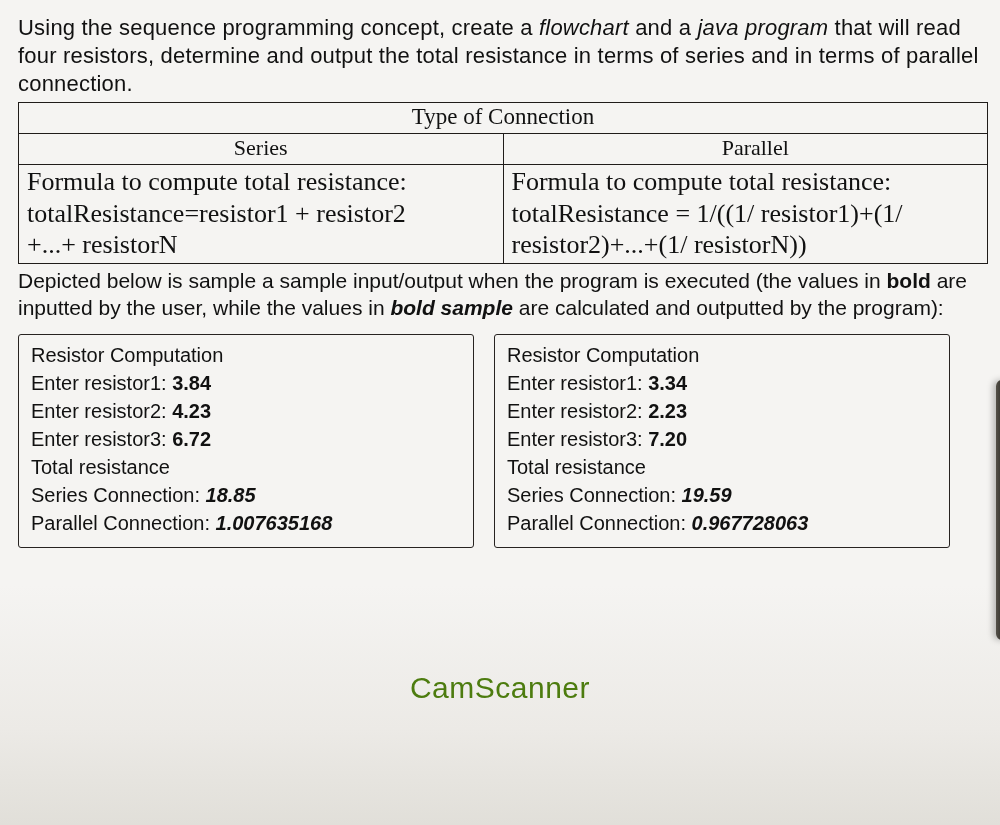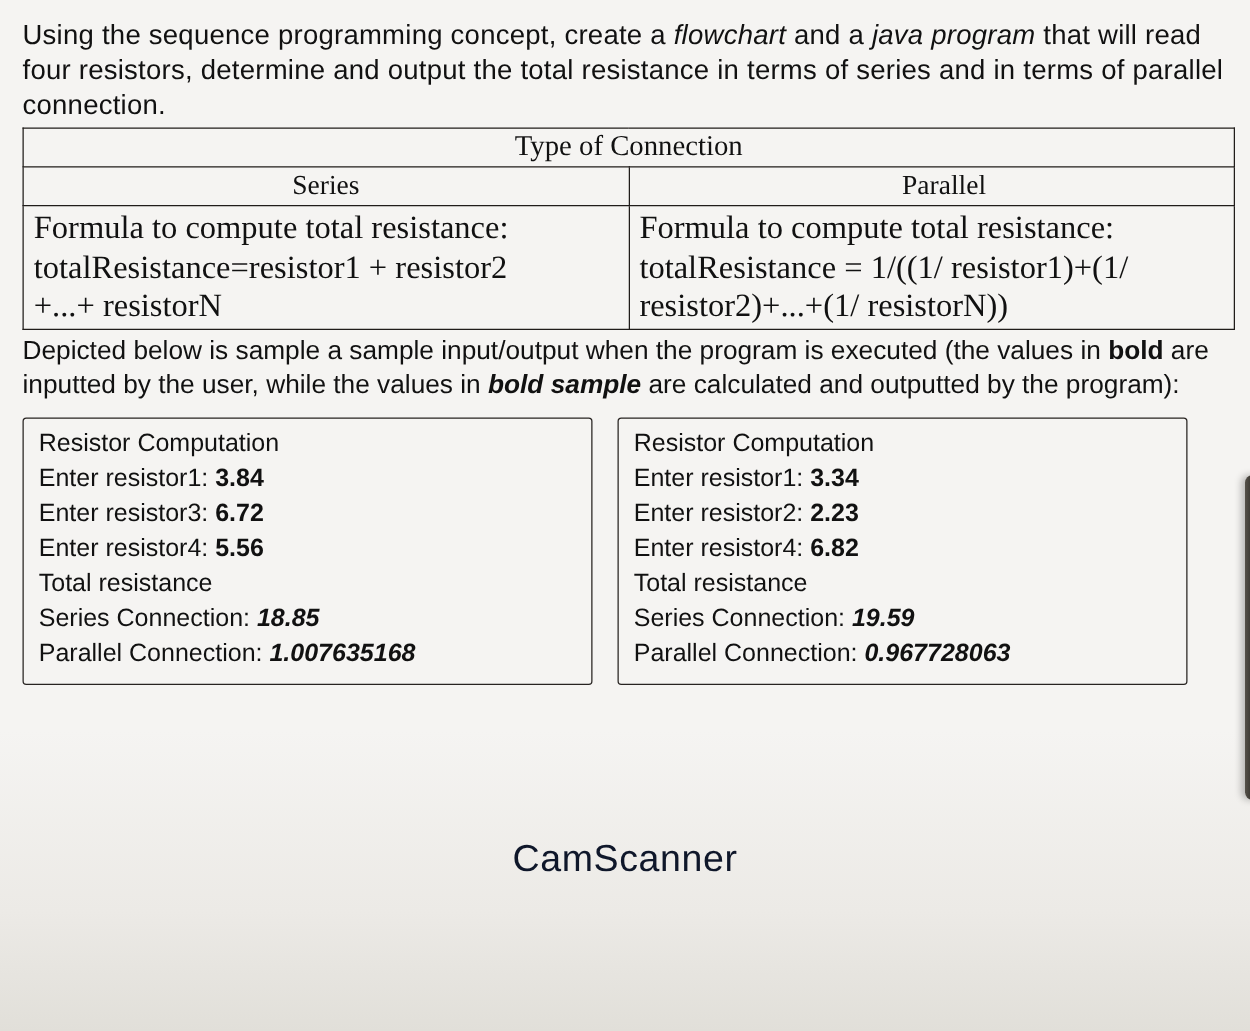--- a/index.html
+++ b/index.html
@@ -74,21 +74,21 @@
   .s-line .b { font-weight: 700; }
   .s-line .bi { font-weight: 700; font-style: italic; }
 
   .watermark {
     position: absolute;
     left: 0; right: 0;
     bottom: 120px;
     text-align: center;
     font-family: "Segoe UI", Arial, sans-serif;
     font-size: 30px;
-    color: #0f172a;
+    color: #4d7c0f;
     letter-spacing: 0.5px;
   }
 
   .fade {
     position: absolute;
     left: 0; right: 0;
     bottom: 0;
     height: 240px;
     background: linear-gradient(to bottom, rgba(245,244,242,0) 0%, #eceae6 60%, #e1dfd9 100%);
     pointer-events: none;
@@ -138,32 +138,32 @@
   </table>
 
 <div class="mid">
   <span>Depicted below is sample a sample input/output when the program is executed (the values in </span><span class="b">bold</span><span> are inputted by the user, while the values in </span><span class="bi">bold sample</span><span> are calculated and outputted by the program):</span>
 </div>
 
 <div class="samples">
   <div class="sample-box">
     <div class="s-line">Resistor Computation</div>
     <div class="s-line"><span>Enter resistor1: </span><span class="b">3.84</span></div>
+    <div class="s-line"><span>Enter resistor2: </span><span class="b">4.23</span></div>
     <div class="s-line"><span>Enter resistor3: </span><span class="b">6.72</span></div>
-    <div class="s-line"><span>Enter resistor4: </span><span class="b">5.56</span></div>
     <div class="s-line">Total resistance</div>
     <div class="s-line"><span>Series Connection: </span><span class="bi">18.85</span></div>
     <div class="s-line"><span>Parallel Connection: </span><span class="bi">1.007635168</span></div>
   </div>
 
   <div class="sample-box">
     <div class="s-line">Resistor Computation</div>
     <div class="s-line"><span>Enter resistor1: </span><span class="b">3.34</span></div>
     <div class="s-line"><span>Enter resistor2: </span><span class="b">2.23</span></div>
-    <div class="s-line"><span>Enter resistor4: </span><span class="b">6.82</span></div>
+    <div class="s-line"><span>Enter resistor3: </span><span class="b">7.20</span></div>
     <div class="s-line">Total resistance</div>
     <div class="s-line"><span>Series Connection: </span><span class="bi">19.59</span></div>
     <div class="s-line"><span>Parallel Connection: </span><span class="bi">0.967728063</span></div>
   </div>
 </div>
 
 <div class="fade"></div>
 <div class="watermark">CamScanner</div>
 <div class="darkstripe"></div>
 

